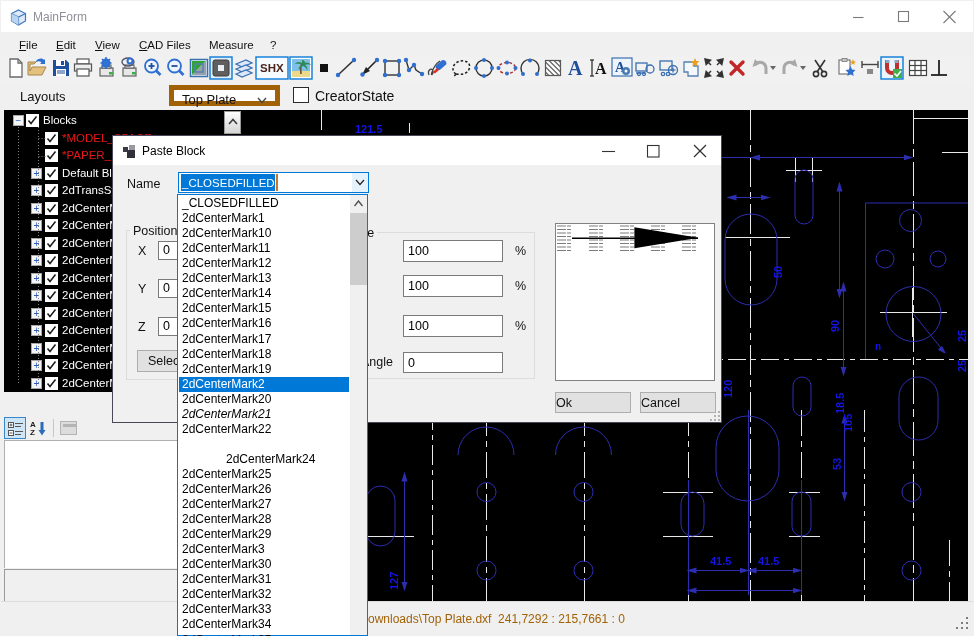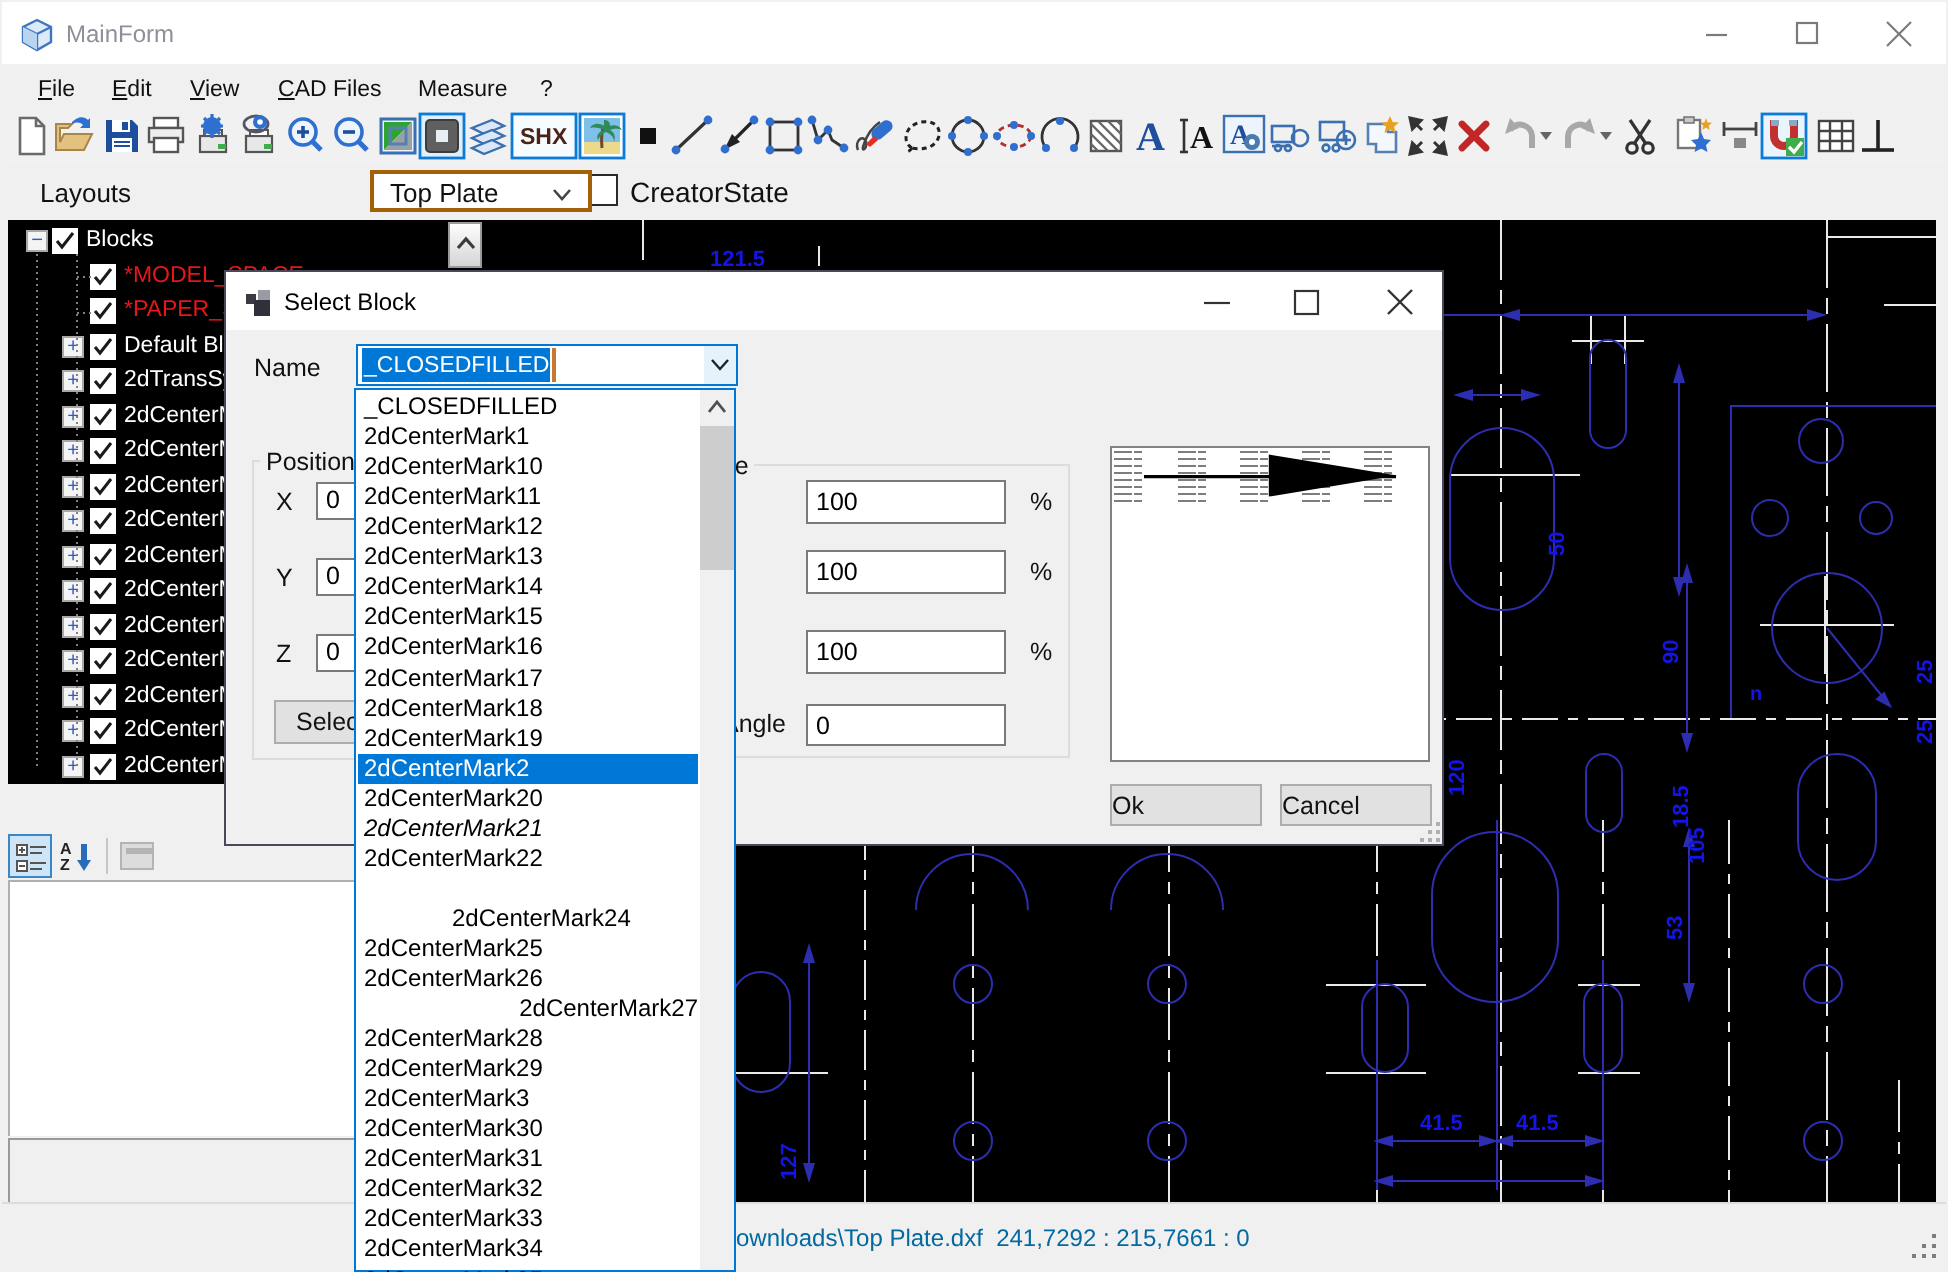--- a/index.html
+++ b/index.html
@@ -6,28 +6,28 @@
 html,body { width:974px; height:636px; overflow:hidden; }
 body { font-family:"Liberation Sans", sans-serif; background:#f0f0f0; position:relative; }
 .abs { position:absolute; }
 #titlebar { position:absolute; left:1px; top:1px; width:972px; height:31px; background:#ffffff; }
 #title-text { position:absolute; left:33px; top:10px; font-size:12px; color:#8f8f99; }
 #menubar { position:absolute; left:1px; top:32px; width:896px; height:25px; background:#f0f0f0; }
 .menu-item { position:absolute; top:7px; font-size:11.5px; color:#111; }
 #toolbar { position:absolute; left:1px; top:57px; width:972px; height:25px; background:#f1f1f1; }
 .ic { position:absolute; top:56px; width:24px; height:24px; }
 #layoutrow { position:absolute; left:1px; top:82px; width:972px; height:28px; background:#f0f0f0; }
-#layoutcombo { position:absolute; left:169px; top:85px; width:111px; height:21px; background:#fff; border:2px solid #a16207; font-size:13px; color:#111; padding:2px 0 0 8px;margin-left:16px; }
+#layoutcombo { position:absolute; left:169px; top:85px; width:111px; height:21px; background:#fff; border:5px solid #a16207; font-size:13px; color:#111; padding:2px 0 0 8px; }
 #treepanel { position:absolute; left:4px; top:110px; width:238px; height:282px; background:#000; overflow:hidden; }
 .trow { position:absolute; left:0; height:17px; width:238px; color:#fff; font-size:11.5px; }
 .trow .lbl { position:absolute; top:1px; }
 .cb { position:absolute; width:13px; height:13px; background:#fff; top:1px; }
 .exp { position:absolute; width:11px; height:11px; background:#f4f4f4; border:1px solid #a8a8a8; top:2px; font-size:10px; line-height:9px; text-align:center; color:#2b5cc4; }
 #statusbar { position:absolute; left:1px; top:601px; width:972px; height:34px; background:#f0f0f0; border-top:1px solid #dcdcdc; }
-#statustext { position:absolute; left:368px; top:612px; font-size:12px; color:#0369a1; }
+#statustext { position:absolute; left:368px; top:612px; font-size:12px; color:#a16207; }
 #dialog { position:absolute; left:112px; top:135px; width:610px; height:288px; background:#f0f0f0; border:1px solid #484858; }
 #dlg-title { position:absolute; left:0; top:0; width:608px; height:29px; background:#fff; }
 #dropdown { position:absolute; left:177px; top:194px; width:191px; height:442px; background:#fff; border:1px solid #0078d7; z-index:50; }
 .ditem { position:absolute; left:1px; width:170px; height:15px; font-size:12px; color:#000; padding-left:3px; line-height:15px; white-space:nowrap; }
 .field { position:absolute; background:#fff; border:1px solid #7a7a7a; font-size:12.5px; color:#000; padding:1px 0 0 4px; }
 .gbox { position:absolute; border:1px solid #dcdcdc; }
 .glabel { position:absolute; background:#f0f0f0; font-size:12.5px; color:#111; padding:0 3px; }
 .btn { position:absolute; background:#e1e1e1; border:1px solid #adadad; font-size:12.5px; color:#111; text-align:left; }
 .dlabel { position:absolute; font-size:12.5px; color:#111; }
 </style>
@@ -596,21 +596,21 @@
 </div>
 <div id="statusbar"></div>
 <div id="statustext">ownloads\Top Plate.dxf&nbsp;&nbsp;241,7292 : 215,7661 : 0</div>
 <div id="dialog">
   <div id="dlg-title"></div>
   <svg class="abs" style="left:10px; top:9px;" width="13" height="13" viewBox="0 0 13 13">
     <rect x="6" y="0" width="6" height="6" fill="#9a9aa2"></rect>
     <rect x="0" y="2" width="5" height="5" fill="#3a3a42"></rect>
     <rect x="4" y="5" width="8" height="8" fill="#30303a"></rect>
   </svg>
-  <span class="abs" style="left:29px; top:8px; font-size:12px; color:#000;">Select Block</span>
+  <span class="abs" style="left:29px; top:8px; font-size:12px; color:#000;">Paste Block</span>
   <svg class="abs" style="left:482px; top:7px;" width="120" height="16" viewBox="0 0 120 16">
     <line x1="7" y1="8.5" x2="20" y2="8.5" stroke="#333" stroke-width="1.1"></line>
     <rect x="52.5" y="2.5" width="11.5" height="11.5" fill="none" stroke="#333" stroke-width="1.1"></rect>
     <line x1="99" y1="2" x2="111" y2="14" stroke="#333" stroke-width="1.2"></line>
     <line x1="111" y1="2" x2="99" y2="14" stroke="#333" stroke-width="1.2"></line>
   </svg>
   <span class="dlabel" style="left:14px; top:41px;">Name</span>
   <div class="abs" style="left:65px; top:36px; width:191px; height:21px; background:#fff; border:1px solid #0078d7;">
     <div class="abs" style="left:2px; top:1px; width:94px; height:17px; background:#0078d7; color:#fff; font-size:11.5px; padding:2.5px 0 0 1px; white-space:nowrap; overflow:hidden;">_CLOSEDFILLED</div>
     <div class="abs" style="left:97px; top:1px; width:2px; height:17px; background:#c87830;"></div>
@@ -753,21 +753,21 @@
   <div class="ditem" style="top:136.5px;">2dCenterMark17</div>
   <div class="ditem" style="top:151.5px;">2dCenterMark18</div>
   <div class="ditem" style="top:166.6px;">2dCenterMark19</div>
   <div class="ditem" style="top:181.6px; background:#0078d7; color:#fff;">2dCenterMark2</div>
   <div class="ditem" style="top:196.7px;">2dCenterMark20</div>
   <div class="ditem" style="top:211.7px;font-style:italic;">2dCenterMark21</div>
   <div class="ditem" style="top:226.8px;">2dCenterMark22</div>
   <div class="ditem" style="top:256.9px;padding-left:47px;">2dCenterMark24</div>
   <div class="ditem" style="top:271.9px;">2dCenterMark25</div>
   <div class="ditem" style="top:286.9px;">2dCenterMark26</div>
-  <div class="ditem" style="top:302.0px;text-align:right;">2dCenterMark27</div>
+  <div class="ditem" style="top:302.0px;">2dCenterMark27</div>
   <div class="ditem" style="top:317.1px;">2dCenterMark28</div>
   <div class="ditem" style="top:332.1px;">2dCenterMark29</div>
   <div class="ditem" style="top:347.2px;">2dCenterMark3</div>
   <div class="ditem" style="top:362.2px;">2dCenterMark30</div>
   <div class="ditem" style="top:377.2px;">2dCenterMark31</div>
   <div class="ditem" style="top:392.3px;">2dCenterMark32</div>
   <div class="ditem" style="top:407.4px;">2dCenterMark33</div>
   <div class="ditem" style="top:422.4px;">2dCenterMark34</div>
   <div class="ditem" style="top:437.5px;">2dCenterMark35</div>
   <div class="abs" style="left:172px; top:0; width:17px; height:440px; background:#f0f0f0;">

